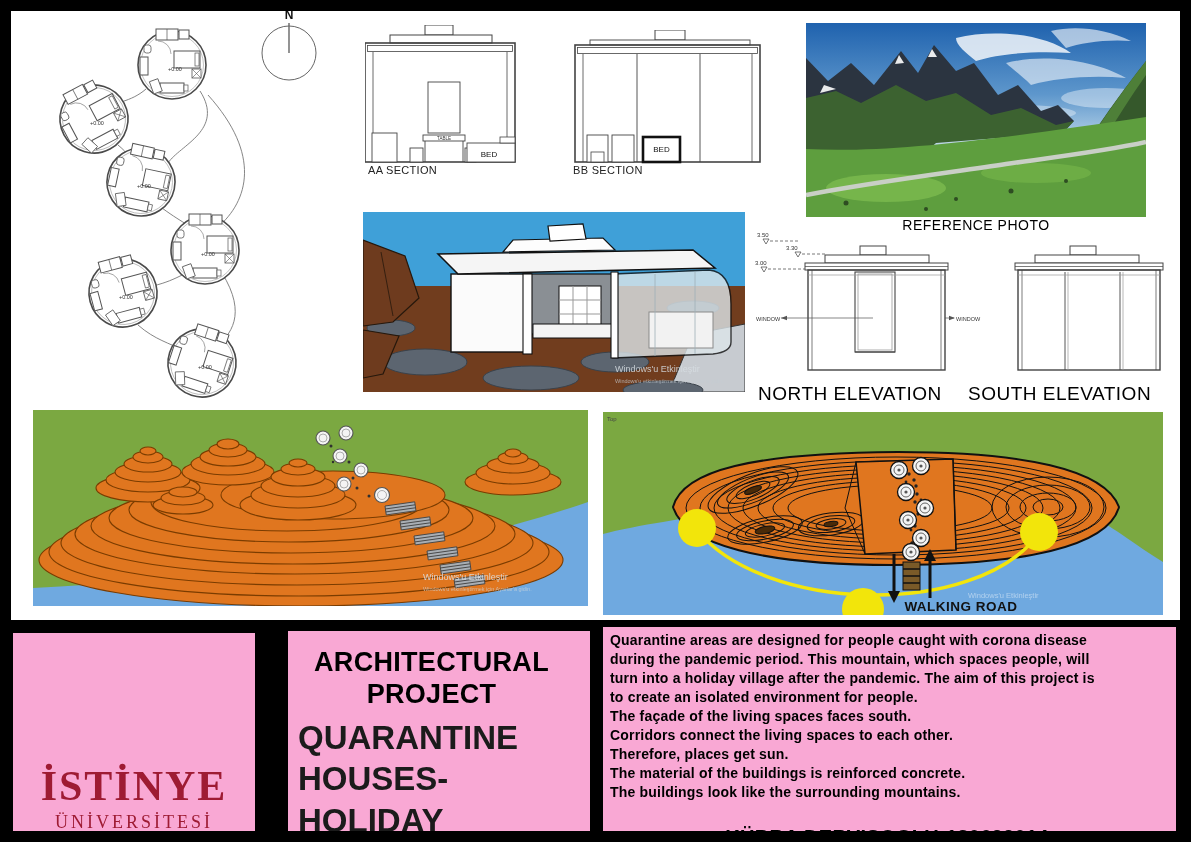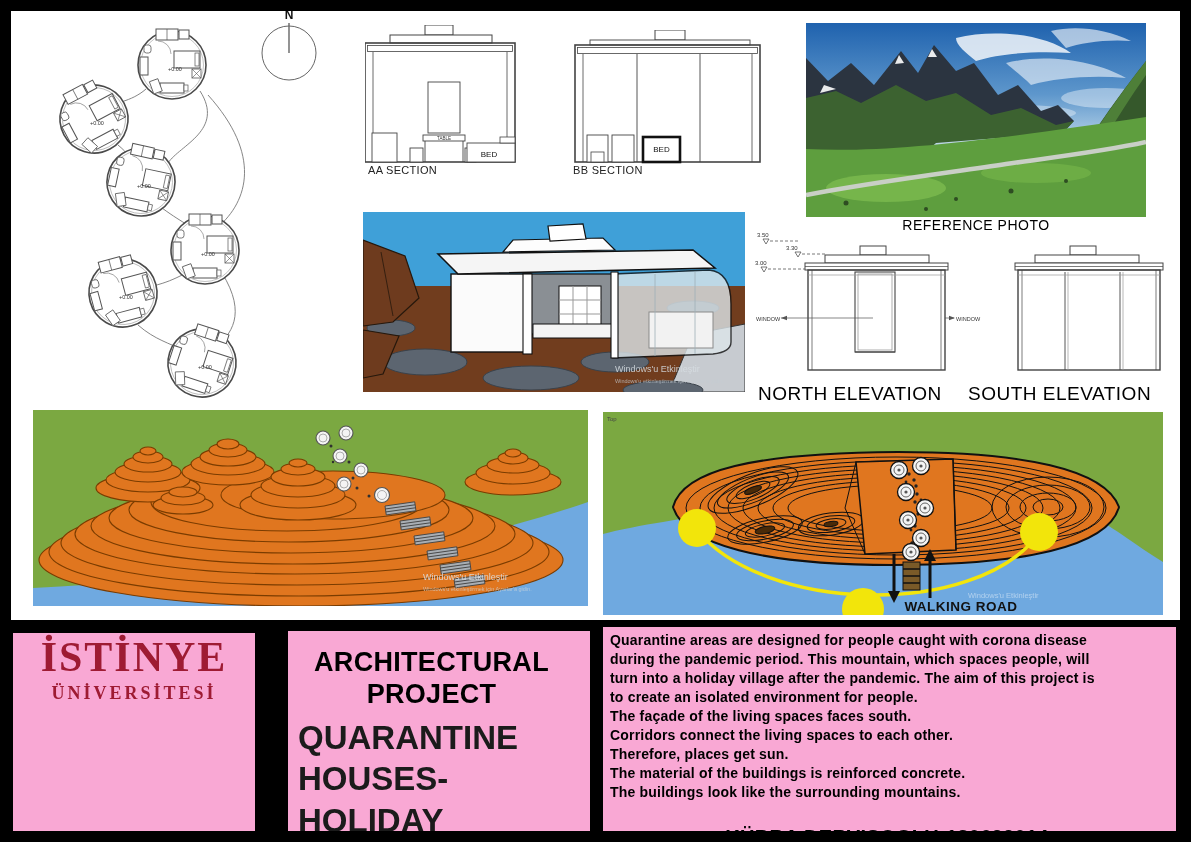--- a/index.html
+++ b/index.html
@@ -9,23 +9,23 @@
   .abs{position:absolute;}
   svg{display:block;font-family:"Liberation Sans",sans-serif;}
   .lbl{position:absolute;font-weight:normal;color:#000;letter-spacing:.5px;}
   .lbl-big{font-size:14px;}
   .lbl-small{font-size:11px;letter-spacing:.3px;color:#222;}
   .plan-label{left:255px;top:361px;font-size:20px;font-weight:bold;line-height:1.05;letter-spacing:.5px;}
   
   .bottom{position:absolute;left:0;top:620px;width:1191px;height:222px;background:#000;z-index:40;}
   .whitebox{position:absolute;background:#f9a8d4;}
   .logo-box{left:13px;top:13px;width:242px;height:200px;display:flex;flex-direction:column;
-            align-items:center;justify-content:flex-start;}
+            align-items:center;justify-content:flex-end;}
   .logo-l1{font-family:"Liberation Serif",serif;font-weight:bold;font-size:42px;color:#9E1B33;letter-spacing:2px;}
-  .logo-l2{font-family:"Liberation Serif",serif;font-weight:bold;font-size:18px;color:#9E1B33;letter-spacing:3px;margin-top:2px;}
+  .logo-l2{font-family:"Liberation Serif",serif;font-weight:normal;font-size:18px;color:#9E1B33;letter-spacing:3px;margin-top:2px;}
   .title-box{left:288px;top:11px;width:302px;height:200px;box-sizing:border-box;padding:16px 23px 0 8px;}
   .ptype{font-size:27px;font-weight:bold;text-align:center;line-height:1.18;letter-spacing:.3px;}
   .pname{font-size:33px;font-weight:700;color:#1b1b1b;line-height:1.26;margin-top:6px;padding-left:2px;}
   .desc-box{left:603px;top:7px;width:573px;height:211px;box-sizing:border-box;padding:4px 8px 0 7px;}
   .desc-line{font-size:14px;font-weight:bold;line-height:19px;letter-spacing:.2px;white-space:nowrap;}
   .author{margin-top:24px;text-align:center;font-size:20px;font-weight:bold;padding-right:4px;letter-spacing:.3px;}
 </style>
 </head>
 <body>
 

